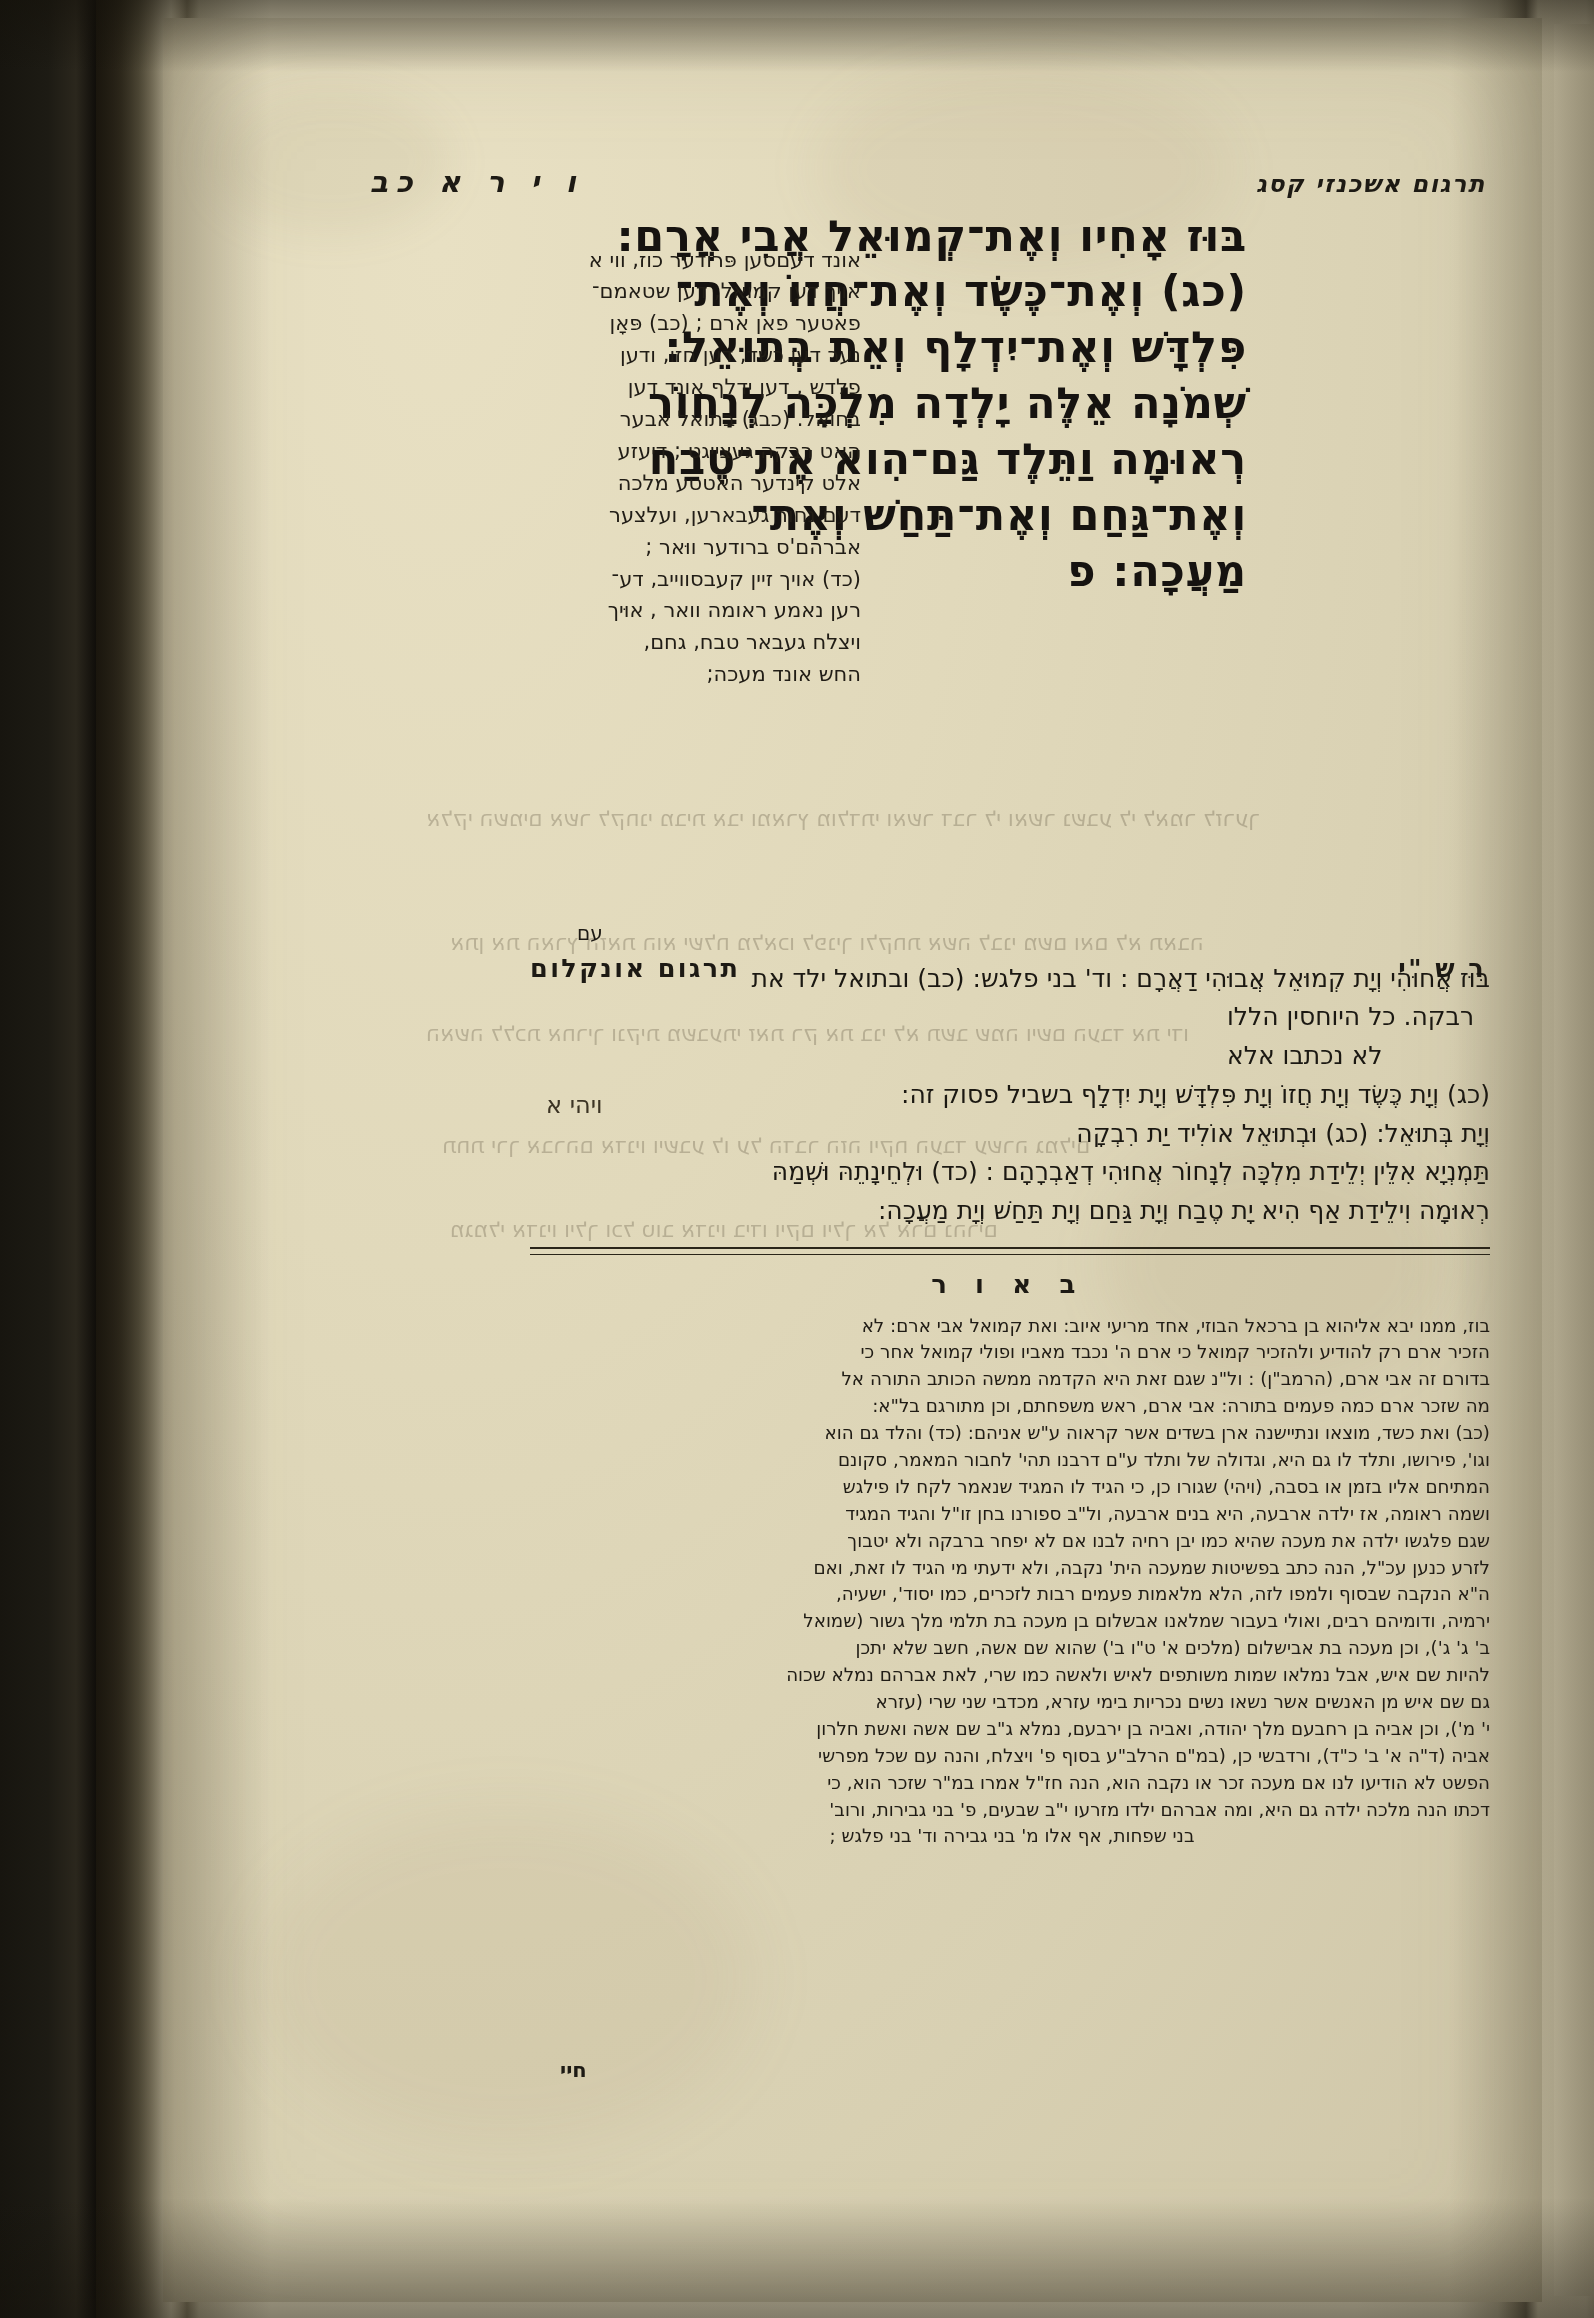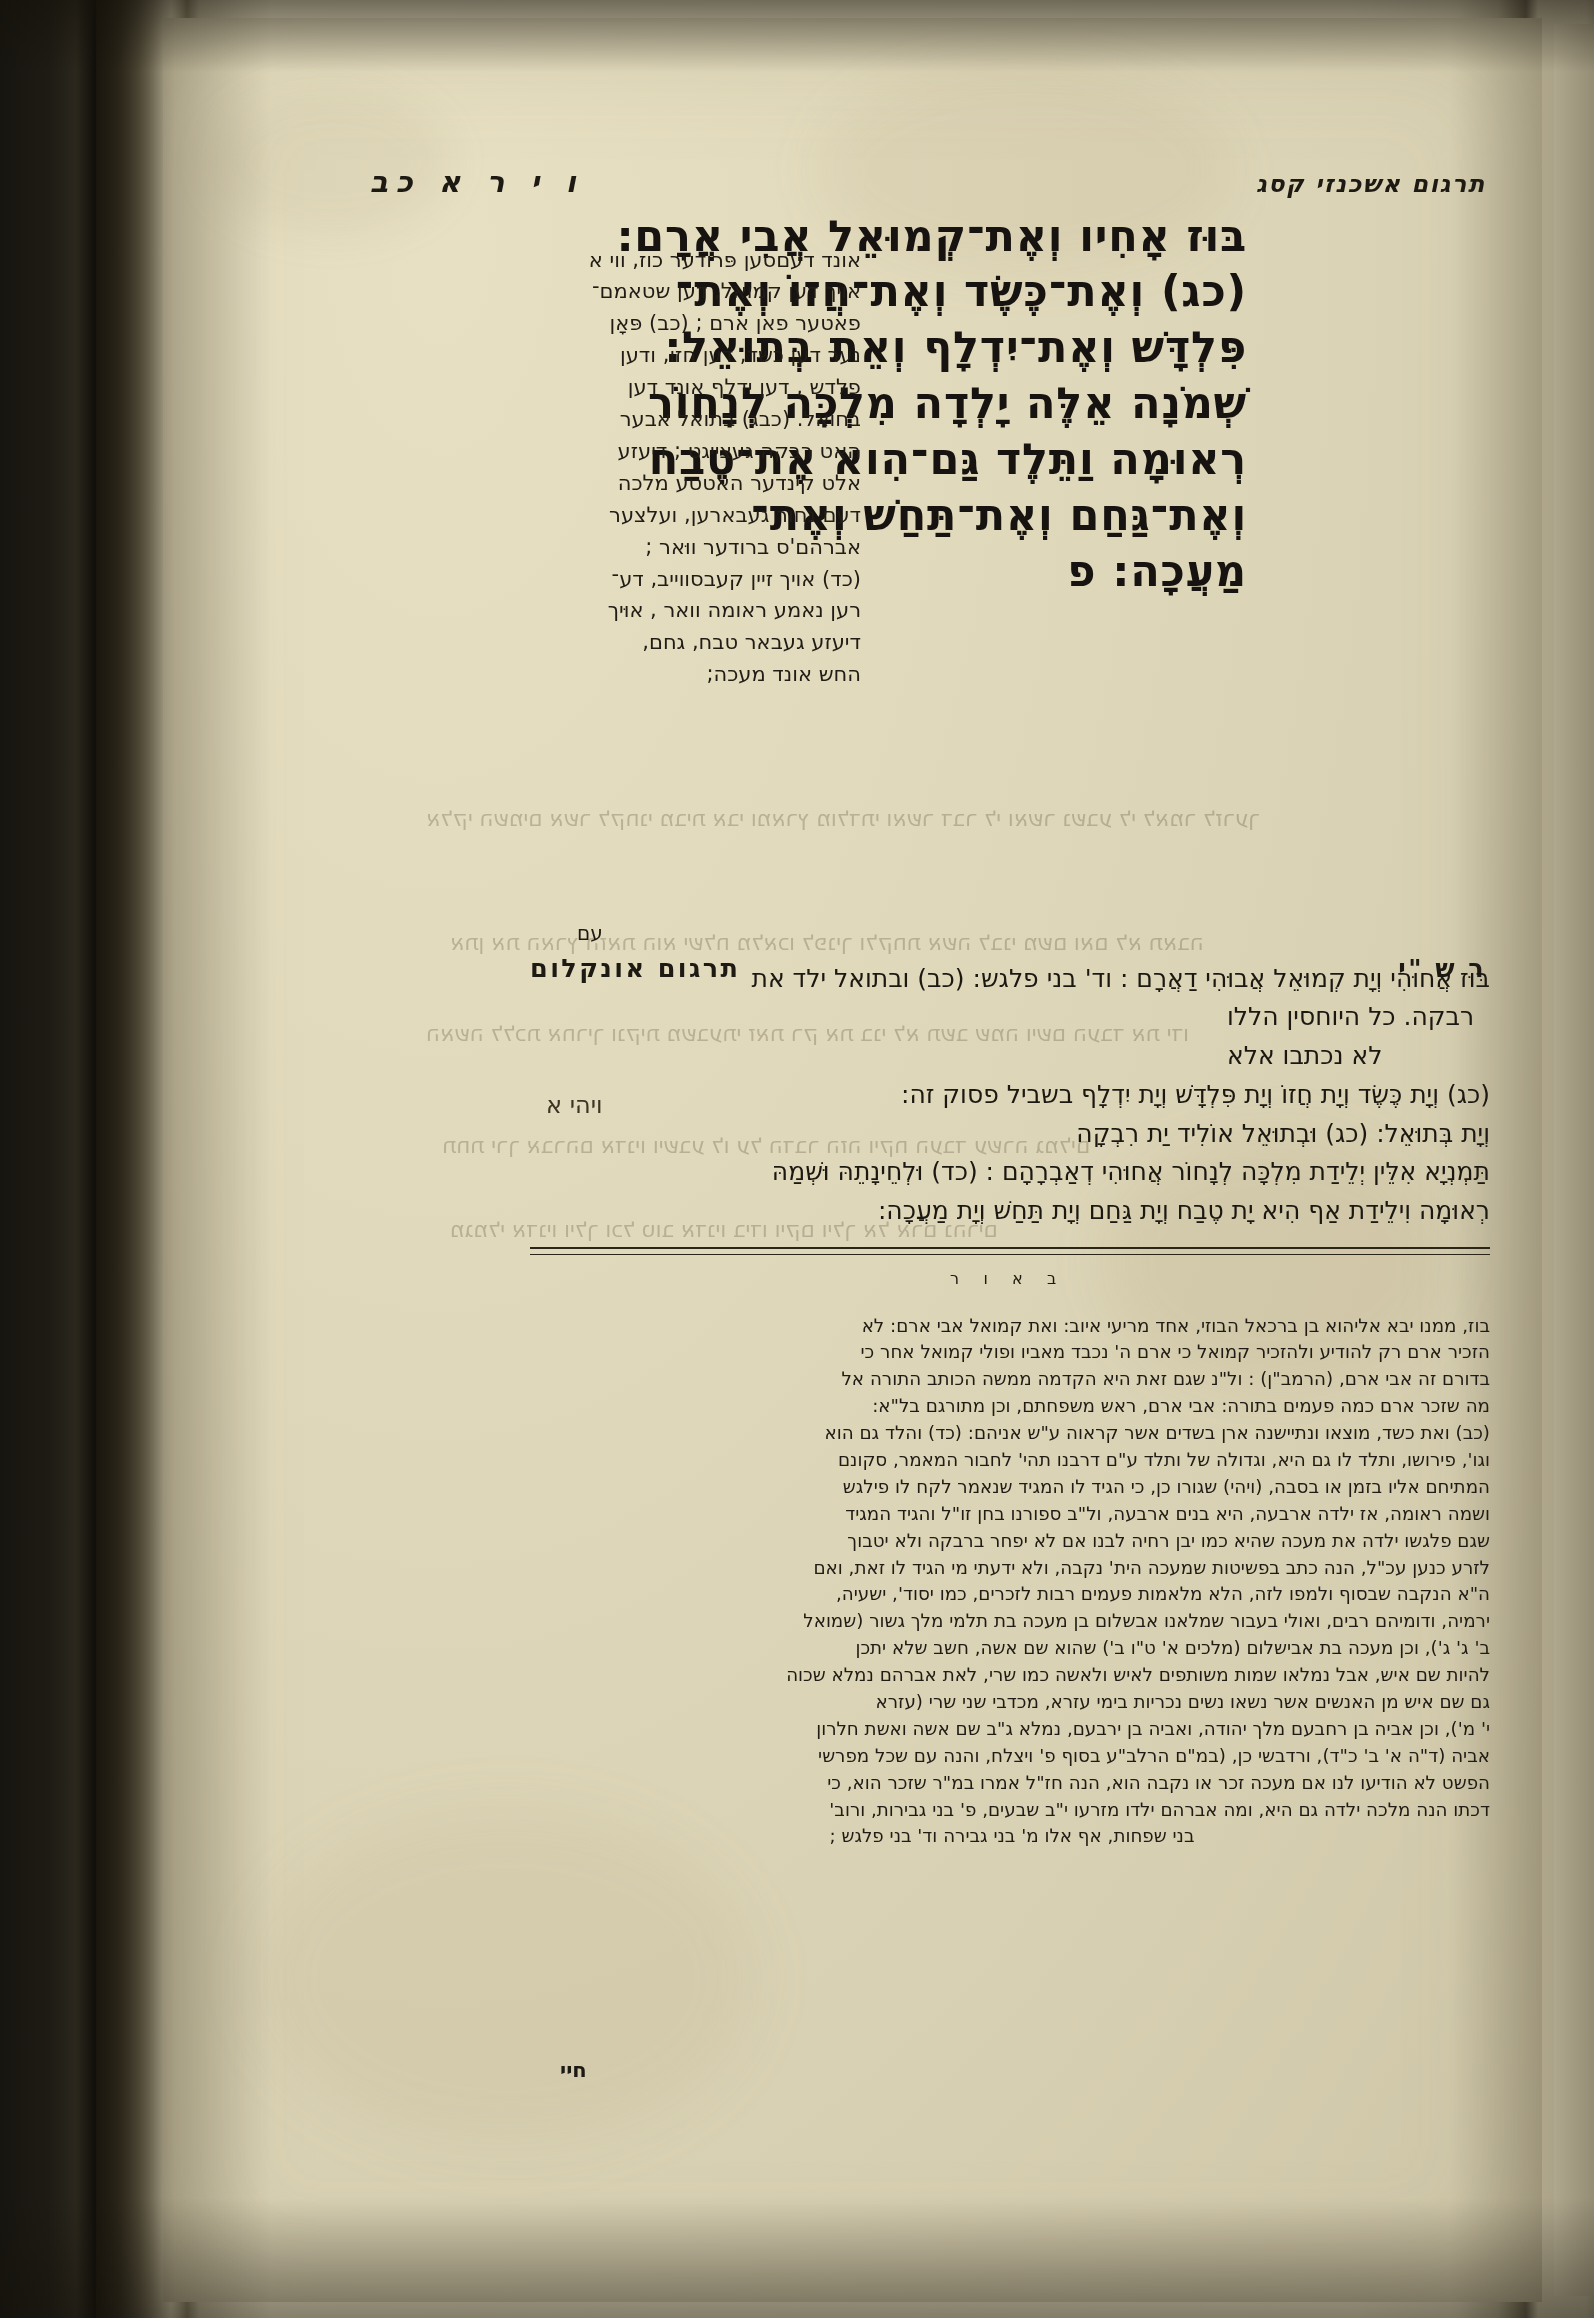--- a/index.html
+++ b/index.html
@@ -198,22 +198,22 @@
     color: #1b1812;
   }
 
   
   #biur-head {
     position: absolute;
     left: 367px;
     top: 1251px;
     width: 956px;
     text-align: center;
-    font-size: 16px;
-    font-weight: normal;
+    font-size: 26px;
+    font-weight: bold;
     letter-spacing: 9.6px;
   }
 
   
   #biur {
     position: absolute;
     left: 371px;
     top: 1295px;
     width: 956px;
     text-align: justify;
@@ -295,21 +295,21 @@
       <div>פאטער פאן ארם ; (כב) פּאָן</div>
       <div>נער דען כשד, דען חזו, ודען</div>
       <div>פלדש , דען ידלף אונד דען</div>
       <div>בחואל. (כבג) בתואל אבער</div>
       <div>האט רבקה געצייגט ; דיעזע</div>
       <div>אלט קינדער האטטע מלכה</div>
       <div>דעם נחור געבארען, ועלצער</div>
       <div>אברהם'ס  ברודער ווּאר ;</div>
       <div>(כד) אויך זיין קעבסווייב, דע־</div>
       <div>רען נאמע ראומה וואר , אוּיך</div>
-      <div>דיעזע געבאר טבח, גחם,</div>
+      <div>ויצלח געבאר טבח, גחם,</div>
       <div>החש אונד מעכה;</div>
     </div>
 
     <div id="im-word" class="hb">עם</div>
 
     <div id="mid-head" class="hb">
       <div>תרגום אונקלום</div>
       <div>ר ש "י</div>
     </div>
 

